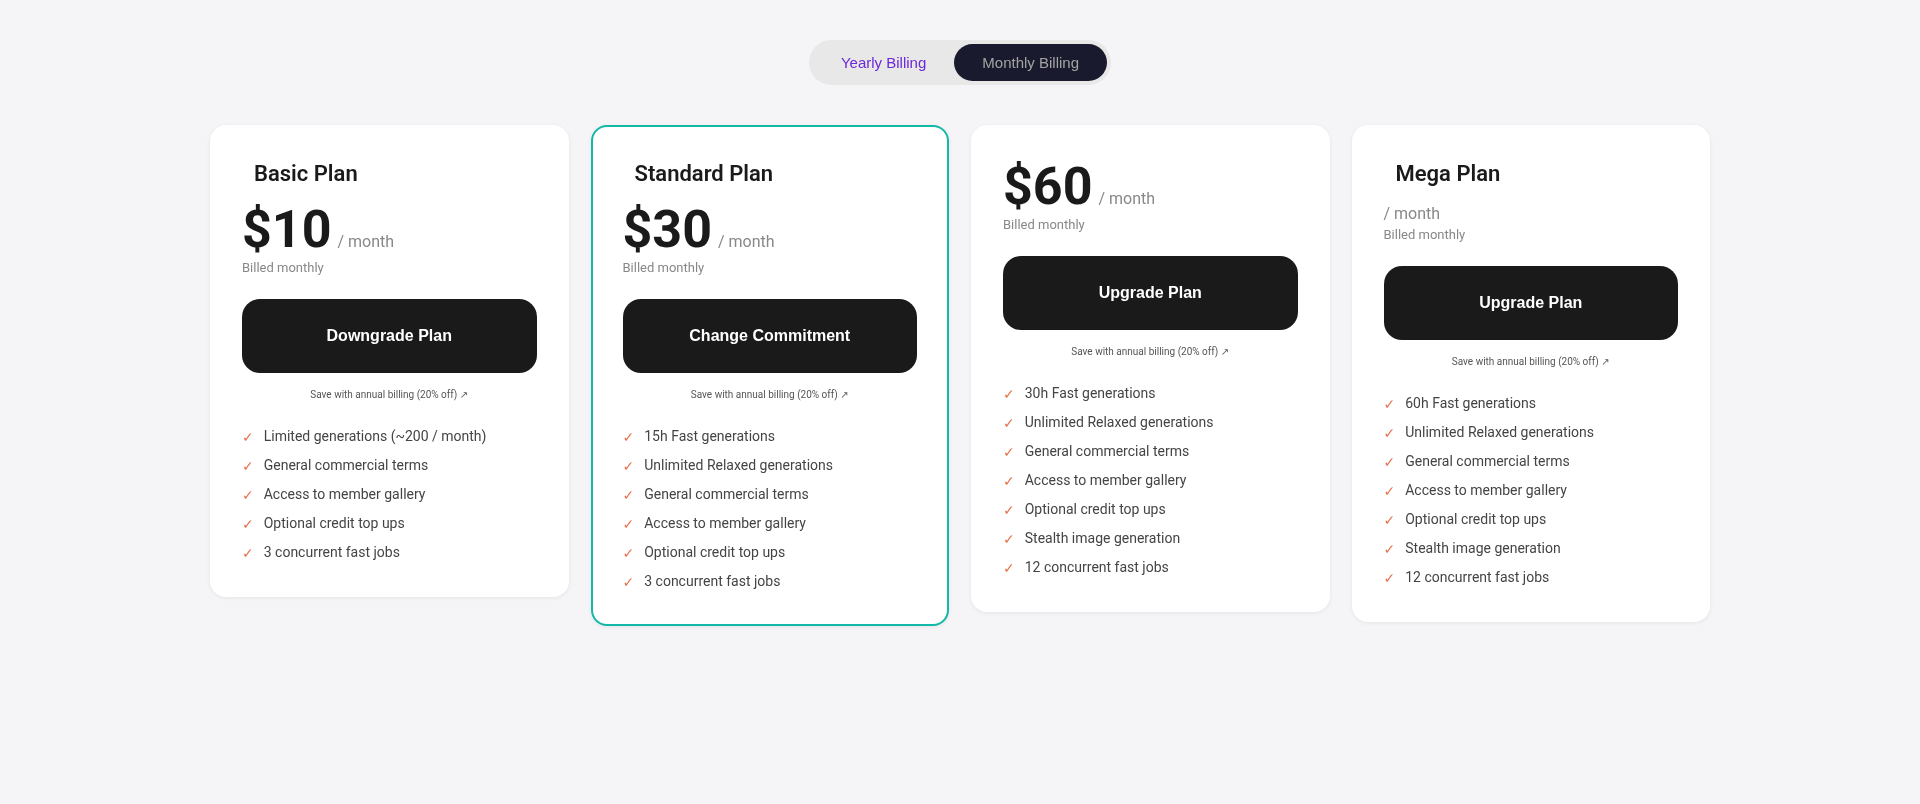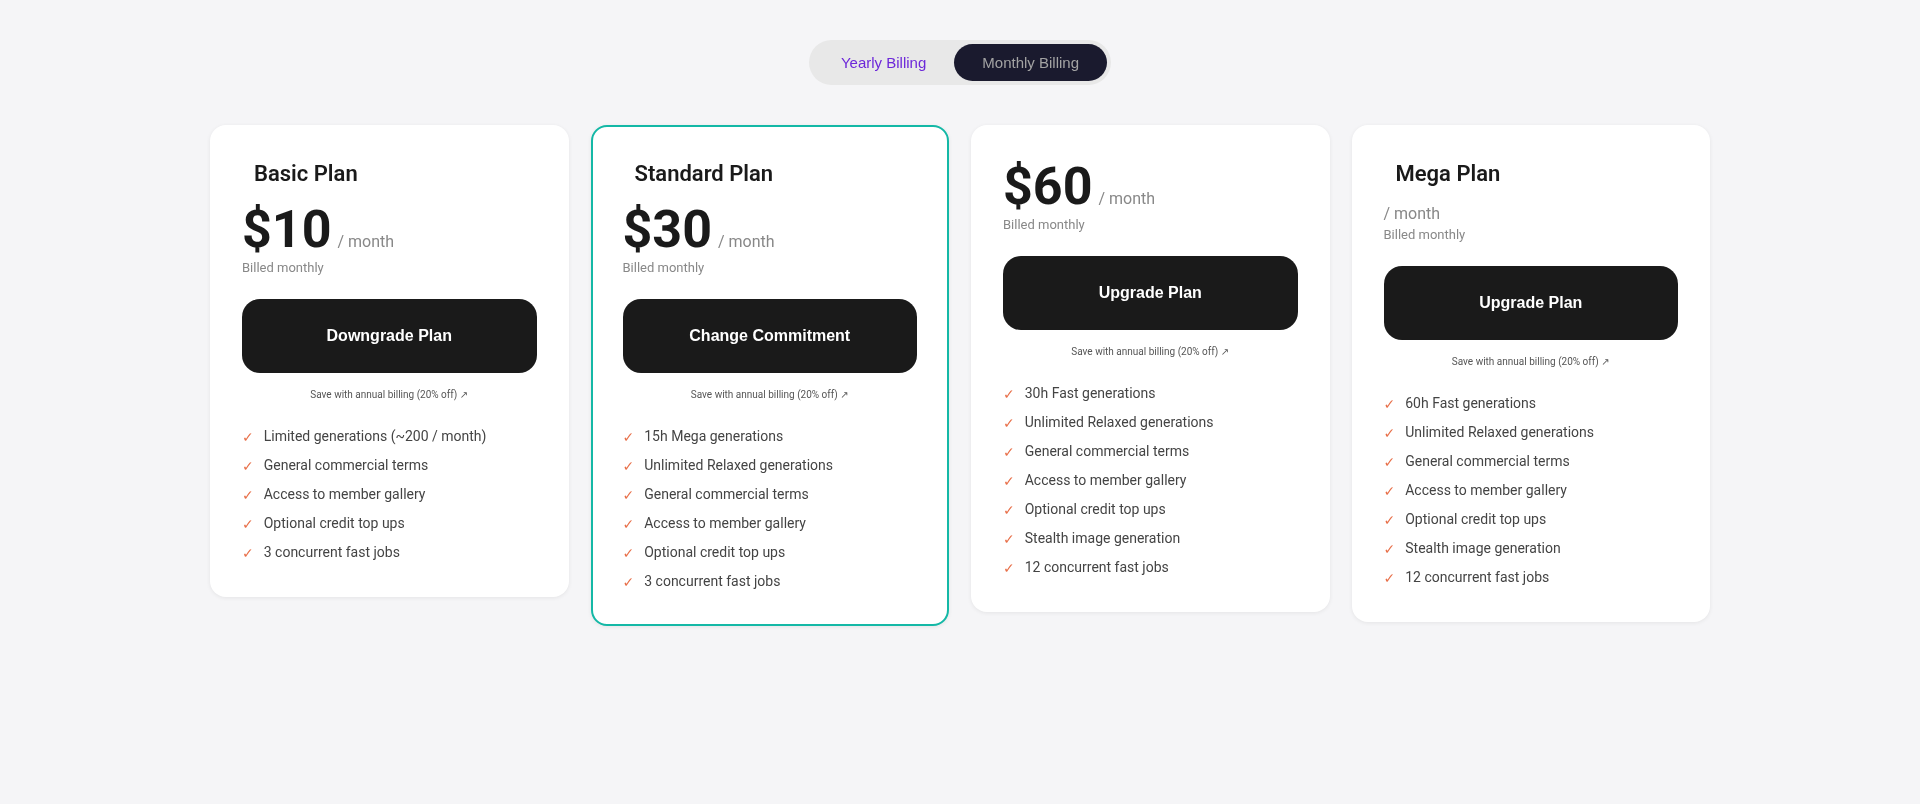--- a/index.html
+++ b/index.html
@@ -198,21 +198,21 @@
         <span class="plan-price">$30</span>
         <span class="plan-period">/ month</span>
       </div>
       <div class="plan-billing-note">Billed monthly</div>
       <button class="plan-btn">Change Commitment</button>
       <a href="#" class="save-link">Save with annual billing (20% off) ↗</a>
       <ul class="features-list">
 
       <li class="feature-item">
         <span class="check-icon">✓</span>
-        <span>15h Mega generations</span>
+        <span>15h Fast generations</span>
       </li>
 
       <li class="feature-item">
         <span class="check-icon">✓</span>
         <span>Unlimited Relaxed generations</span>
       </li>
 
       <li class="feature-item">
         <span class="check-icon">✓</span>
         <span>General commercial terms</span>

